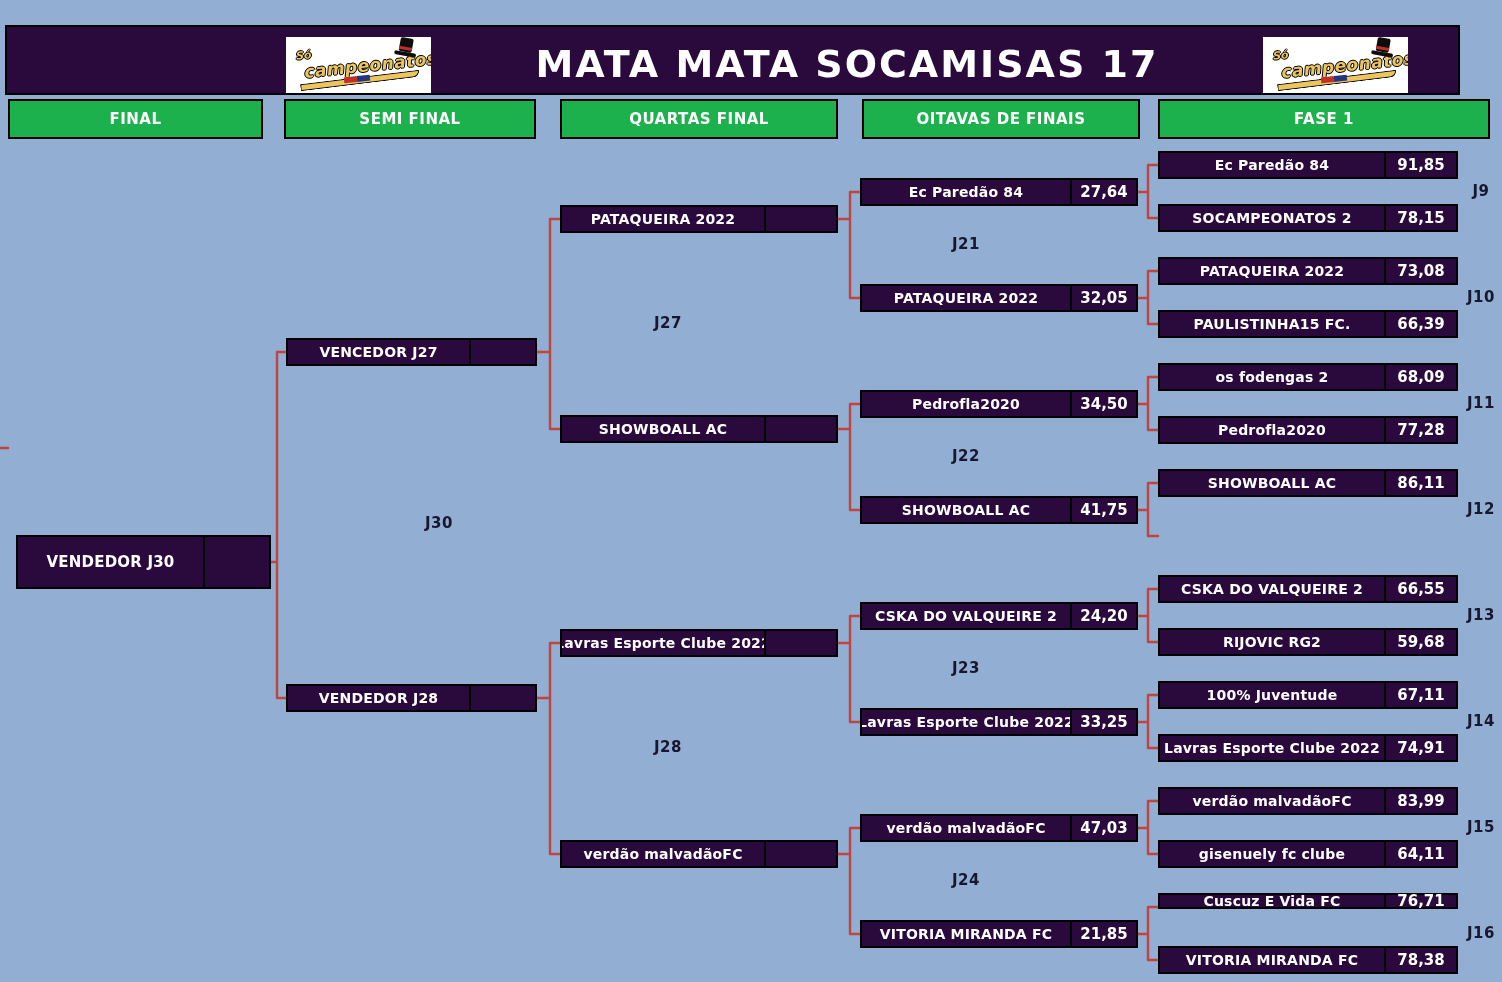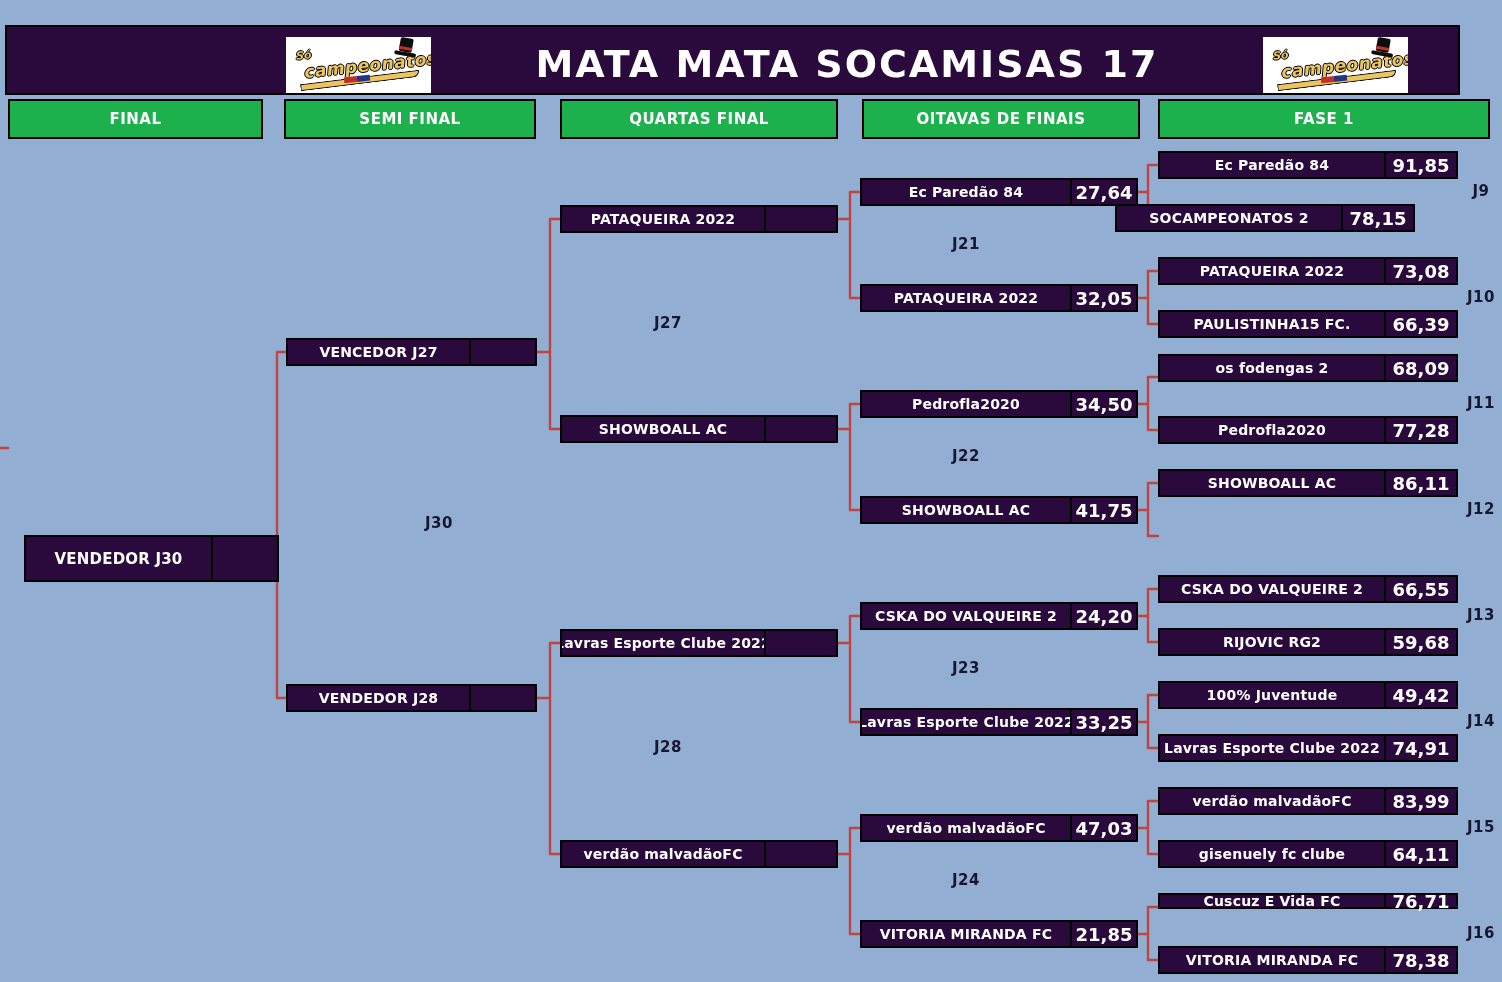--- a/index.html
+++ b/index.html
@@ -66,21 +66,21 @@
   .tbox{
     position:absolute;background:#2a0a3c;border:2px solid #000;box-sizing:border-box;
     display:flex;align-items:stretch;color:#fff;
   }
   .tname{
     flex:1;display:flex;align-items:center;justify-content:center;
     font-weight:bold;font-size:14px;letter-spacing:.2px;white-space:nowrap;overflow:hidden;
   }
   .tscore{
     display:flex;align-items:center;justify-content:center;
-    border-left:2px solid #000;font-weight:bold;font-size:18px;white-space:nowrap;
+    border-left:2px solid #000;font-weight:bold;font-size:15px;white-space:nowrap;
   }
   .big .tname{font-size:15px;}
 
   
   .jlabel{
     position:absolute;color:#17172f;font-weight:bold;font-size:15px;
     width:50px;text-align:center;letter-spacing:.5px;
   }
 
   .connectors{position:absolute;left:0;top:0;}
@@ -151,33 +151,33 @@
   <div class="col-header" style="left:8px;width:255px">FINAL</div>
   <div class="col-header" style="left:560px;width:278px">QUARTAS FINAL</div>
   <div class="col-header" style="left:284px;width:252px">SEMI FINAL</div>
   <div class="col-header" style="left:862px;width:278px">OITAVAS DE FINAIS</div>
   <div class="col-header" style="left:1158px;width:332px">FASE 1</div>
 
   <div class="tbox" style="left:1158px;top:151px;width:300px;height:28px">
       <span class="tname">Ec Paredão 84</span>
       <span class="tscore" style="width:70px">91,85</span>
     </div>
-  <div class="tbox" style="left:1115px;top:204px;width:300px;height:28px">
+  <div class="tbox" style="left:1158px;top:204px;width:300px;height:28px">
       <span class="tname">SOCAMPEONATOS 2</span>
       <span class="tscore" style="width:70px">78,15</span>
     </div>
   <div class="tbox" style="left:1158px;top:257px;width:300px;height:28px">
       <span class="tname">PATAQUEIRA 2022</span>
       <span class="tscore" style="width:70px">73,08</span>
     </div>
   <div class="tbox" style="left:1158px;top:310px;width:300px;height:28px">
       <span class="tname">PAULISTINHA15 FC.</span>
       <span class="tscore" style="width:70px">66,39</span>
     </div>
-  <div class="tbox" style="left:1158px;top:354px;width:300px;height:28px">
+  <div class="tbox" style="left:1158px;top:363px;width:300px;height:28px">
       <span class="tname">os fodengas 2</span>
       <span class="tscore" style="width:70px">68,09</span>
     </div>
   <div class="tbox" style="left:1158px;top:416px;width:300px;height:28px">
       <span class="tname">Pedrofla2020</span>
       <span class="tscore" style="width:70px">77,28</span>
     </div>
   <div class="tbox" style="left:1158px;top:469px;width:300px;height:28px">
       <span class="tname">SHOWBOALL AC</span>
       <span class="tscore" style="width:70px">86,11</span>
@@ -185,21 +185,21 @@
   <div class="tbox" style="left:1158px;top:575px;width:300px;height:28px">
       <span class="tname">CSKA DO VALQUEIRE 2</span>
       <span class="tscore" style="width:70px">66,55</span>
     </div>
   <div class="tbox" style="left:1158px;top:628px;width:300px;height:28px">
       <span class="tname">RIJOVIC RG2</span>
       <span class="tscore" style="width:70px">59,68</span>
     </div>
   <div class="tbox" style="left:1158px;top:681px;width:300px;height:28px">
       <span class="tname">100% Juventude</span>
-      <span class="tscore" style="width:70px">49,42</span>
+      <span class="tscore" style="width:70px">67,11</span>
     </div>
   <div class="tbox" style="left:1158px;top:734px;width:300px;height:28px">
       <span class="tname">Lavras Esporte Clube 2022</span>
       <span class="tscore" style="width:70px">74,91</span>
     </div>
   <div class="tbox" style="left:1158px;top:787px;width:300px;height:28px">
       <span class="tname">verdão malvadãoFC</span>
       <span class="tscore" style="width:70px">83,99</span>
     </div>
   <div class="tbox" style="left:1158px;top:840px;width:300px;height:28px">
@@ -267,21 +267,21 @@
 
   <div class="tbox" style="left:286px;top:338px;width:251px;height:28px">
       <span class="tname">VENCEDOR J27</span>
       <span class="tscore" style="width:64px"></span>
     </div>
   <div class="tbox" style="left:286px;top:684px;width:251px;height:28px">
       <span class="tname">VENDEDOR J28</span>
       <span class="tscore" style="width:64px"></span>
     </div>
 
-  <div class="tbox big" style="left:24px;top:535px;width:255px;height:47px">
+  <div class="tbox big" style="left:16px;top:535px;width:255px;height:54px">
       <span class="tname">VENDEDOR J30</span>
       <span class="tscore" style="width:64px"></span>
     </div>
 
   <div class="jlabel" style="left:1456px;top:182px">J9</div>
   <div class="jlabel" style="left:1456px;top:288px">J10</div>
   <div class="jlabel" style="left:1456px;top:394px">J11</div>
   <div class="jlabel" style="left:1456px;top:500px">J12</div>
   <div class="jlabel" style="left:1456px;top:606px">J13</div>
   <div class="jlabel" style="left:1456px;top:712px">J14</div>

